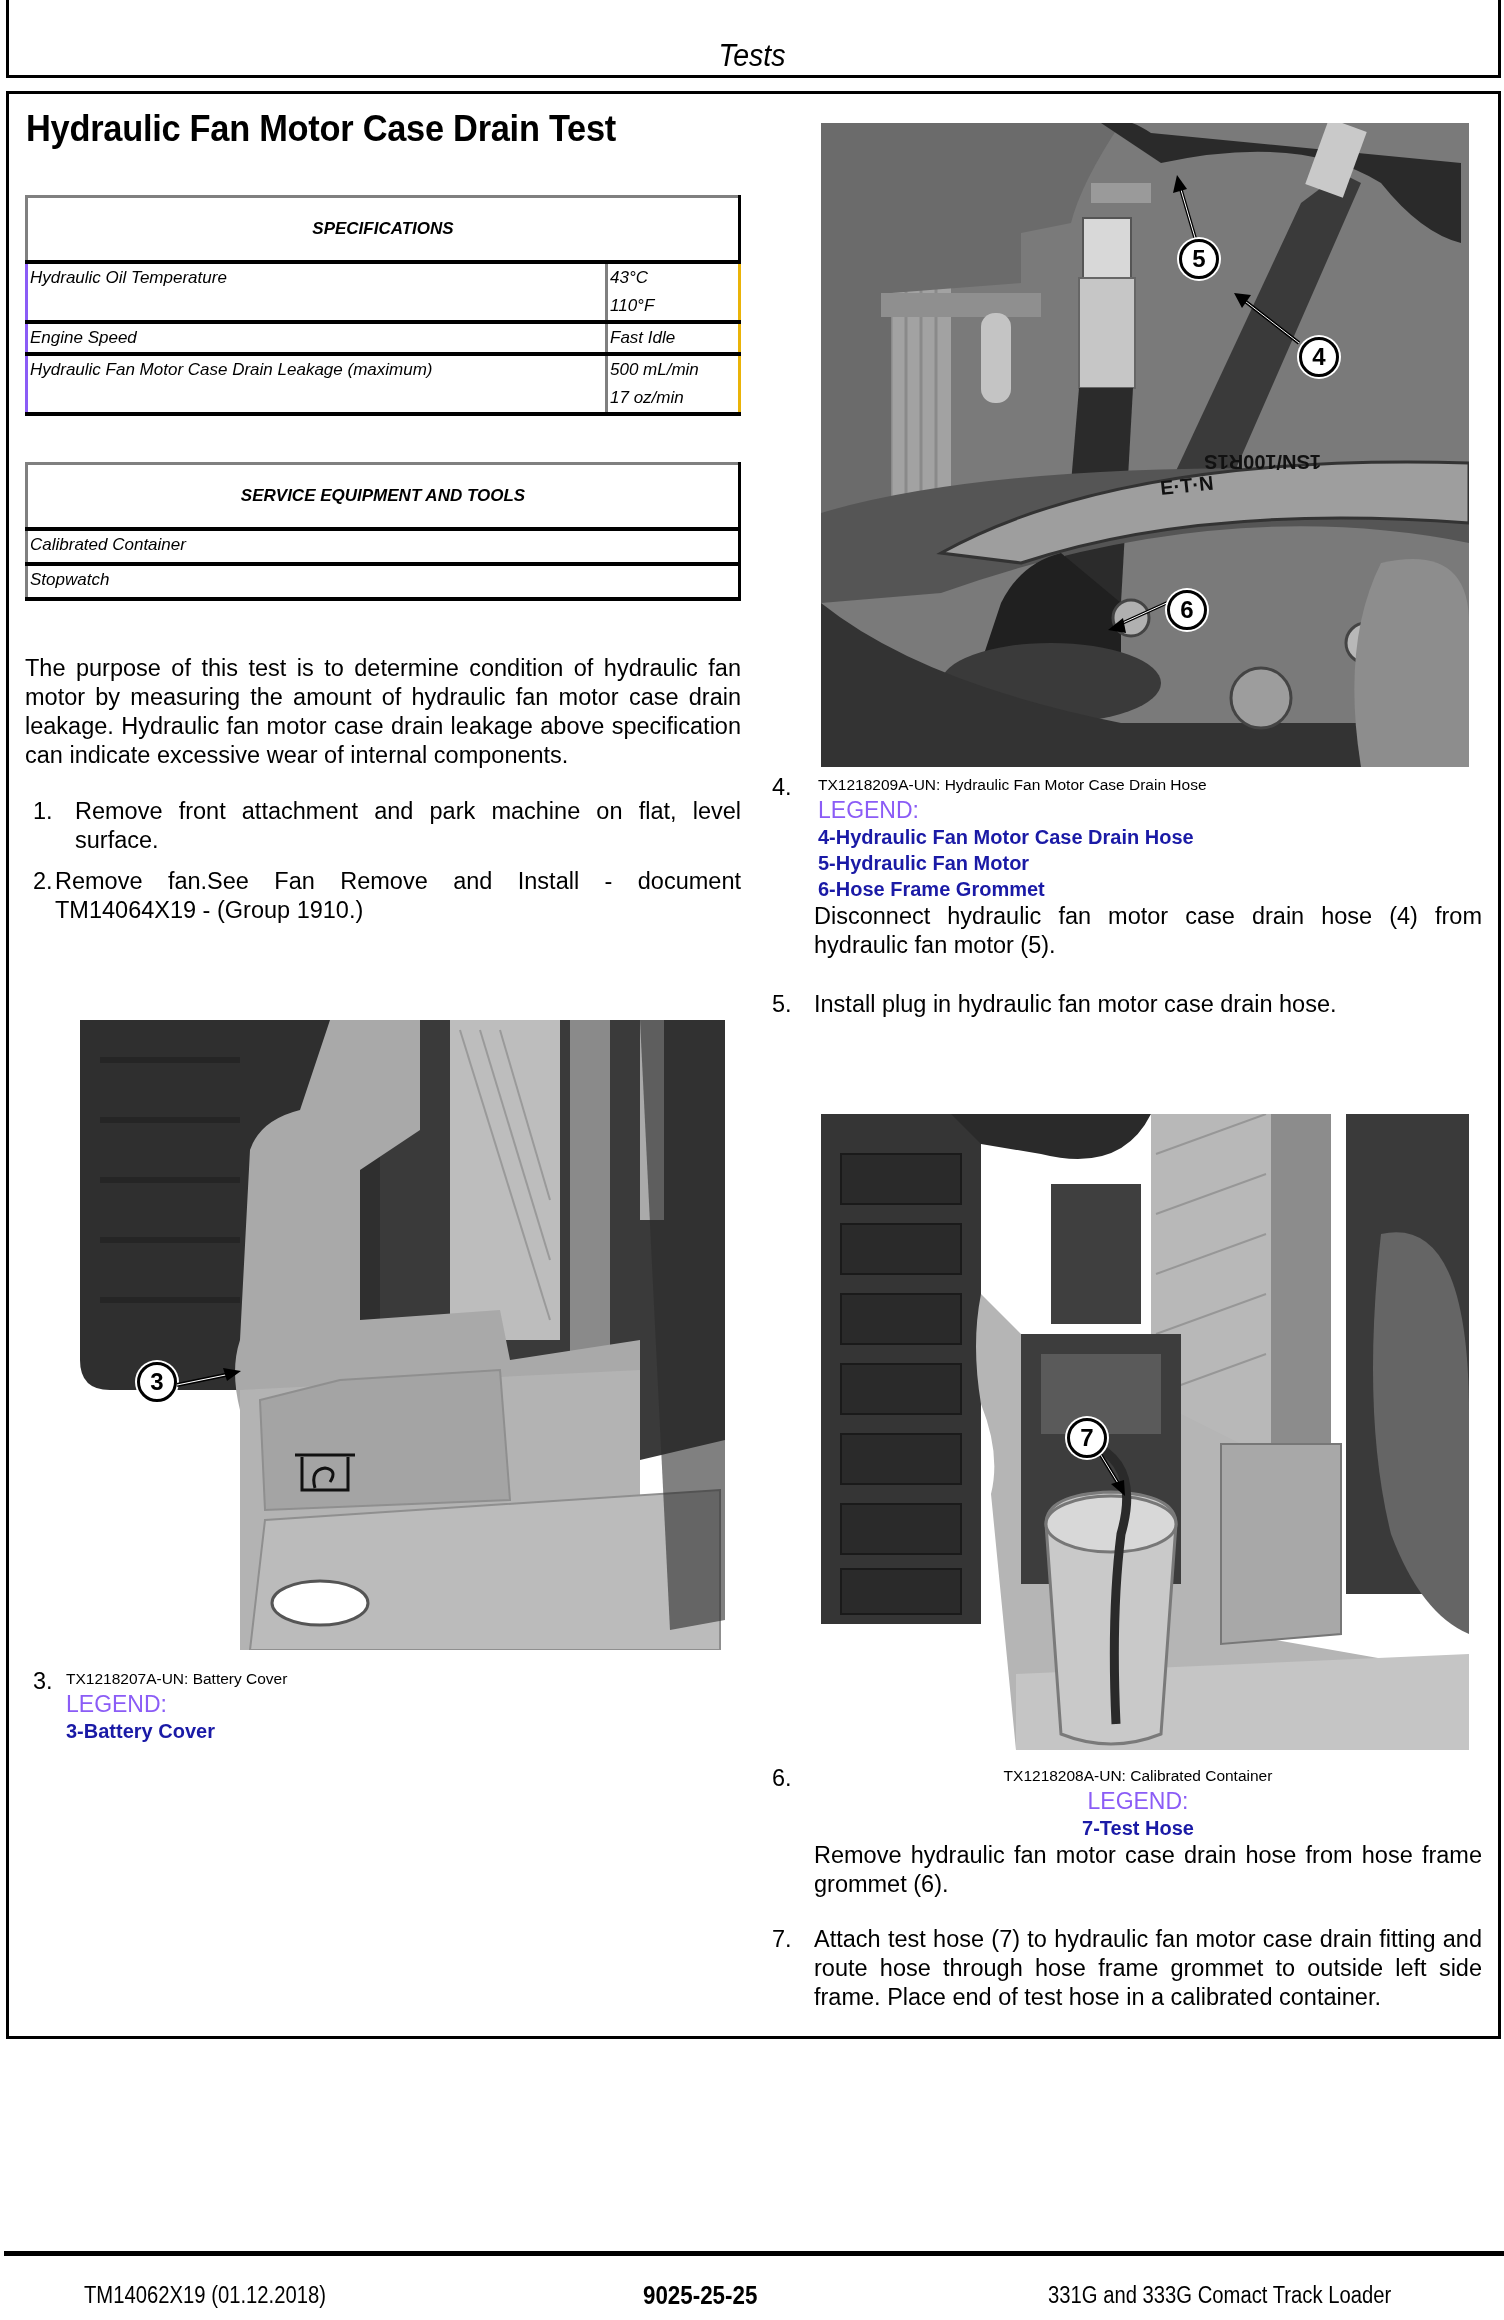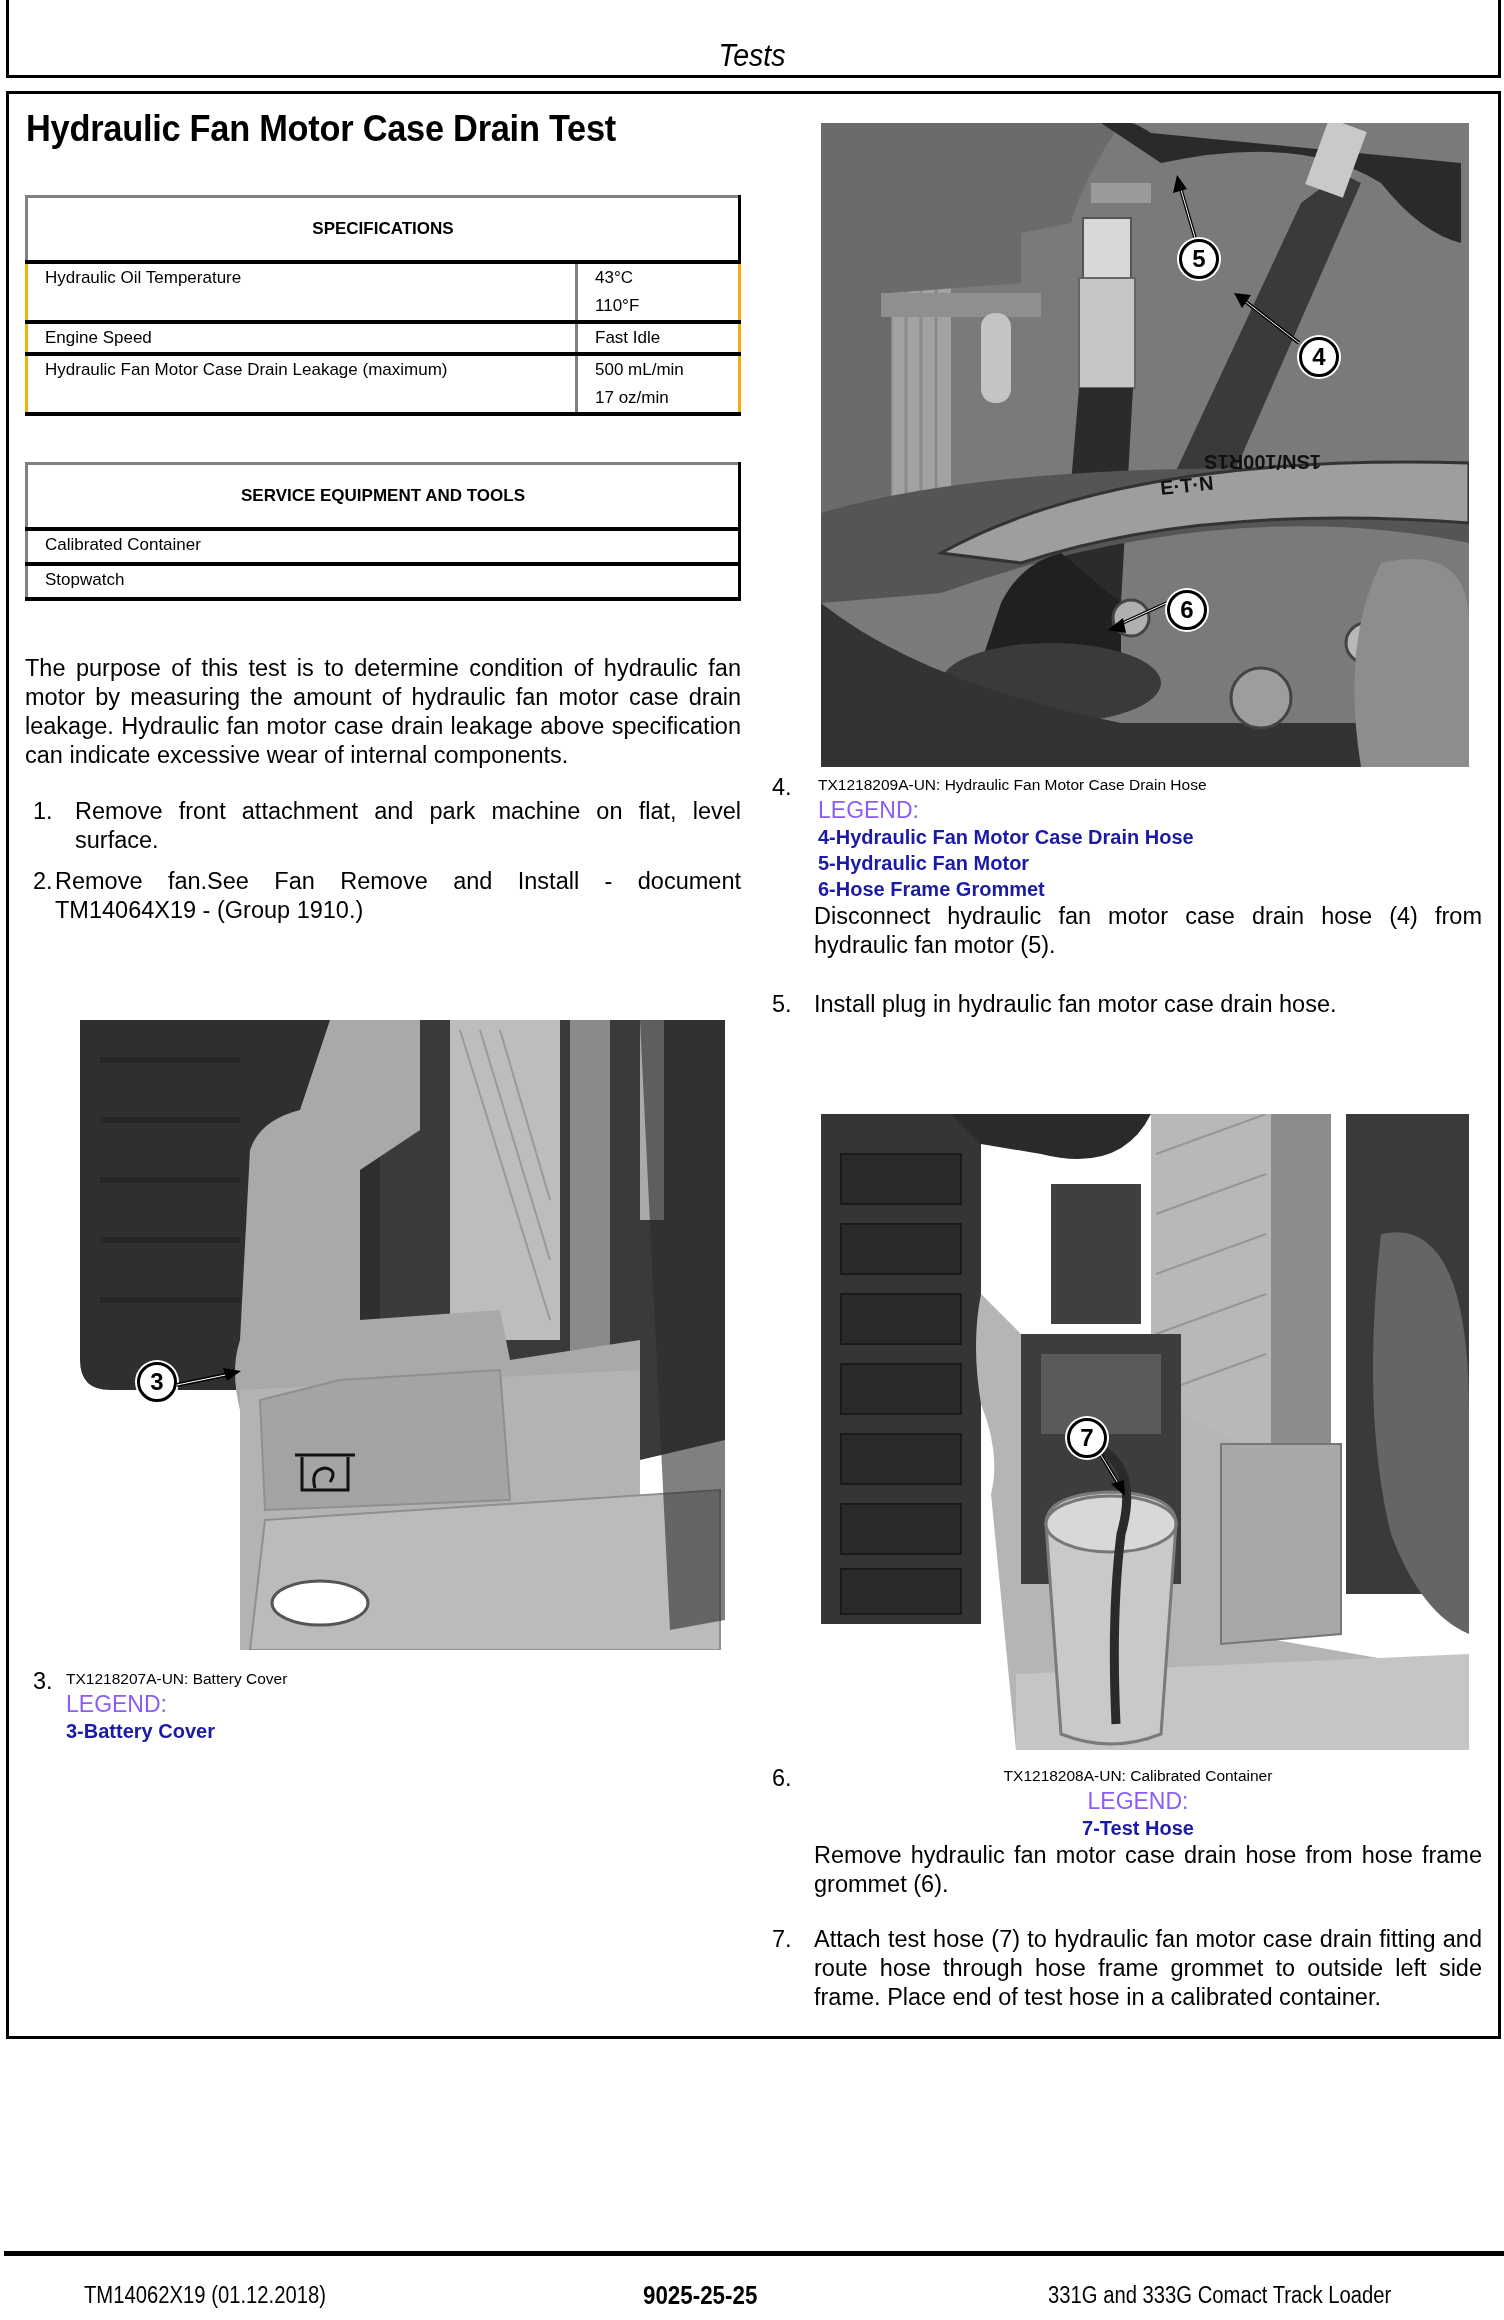--- a/index.html
+++ b/index.html
@@ -5,26 +5,26 @@
   html, body { margin: 0; padding: 0; background: #ffffff; }
   body { width: 1504px; height: 2320px; position: relative; overflow: hidden;
          font-family: "Liberation Sans", sans-serif; color: #000; }
   .abs { position: absolute; }
   .header-box { left: 6px; top: -4px; width: 1489px; height: 79px; border: 3px solid #000; border-top: none; }
   .header-title { left: 0; width: 1504px; top: 38px; text-align: center; font-style: italic; font-size: 31px; transform: scaleX(0.92); }
   .main-box { left: 6px; top: 91px; width: 1489px; height: 1942px; border: 3px solid #000; }
   .page-title { left: 26px; top: 108px; font-size: 37px; font-weight: bold; letter-spacing: -0.3px; transform-origin: left; transform: scaleX(0.93); white-space: nowrap; }
 
   table.spec { position: absolute; border-collapse: collapse; font-size: 17px; }
-  table.spec td, table.spec th { padding: 0 17px; vertical-align: top; line-height: 28px; }
+  table.spec td, table.spec th { padding: 0 2px; vertical-align: top; line-height: 28px; font-style: italic; }
   .spec-table { left: 25px; top: 195px; width: 716px; }
   .spec-table .hdr th { height: 62px; vertical-align: middle; text-align: center; font-weight: bold; font-size: 17px;
      border-top: 3px solid #808080; border-left: 3px solid #808080; border-right: 3px solid #000; border-bottom: 4px solid #000; }
   .spec-table td { border-bottom: 4px solid #000; }
-  .spec-table td.name { border-left: 3px solid #eab308; border-right: 3px solid #808080; }
+  .spec-table td.name { border-left: 3px solid #8b5cf6; border-right: 3px solid #808080; }
   .spec-table td.val { border-right: 3px solid #eab308; width: 126px; }
   .tools-table { left: 25px; top: 462px; width: 716px; }
   .tools-table .hdr th { height: 62px; vertical-align: middle; text-align: center; font-weight: bold; font-size: 17px;
      border-top: 3px solid #808080; border-left: 3px solid #808080; border-right: 3px solid #000; border-bottom: 4px solid #000; }
   .tools-table td { border-left: 3px solid #808080; border-right: 3px solid #000; border-bottom: 4px solid #000; height: 31px; line-height: 31px; }
 
   .para { font-size: 23.5px; line-height: 29px; text-align: justify; text-align-last: left; }
   .intro { left: 25px; top: 654px; width: 716px; }
   .step { font-size: 23.5px; line-height: 29px; }
   .step-num { position: absolute; left: 0; top: 0; }

